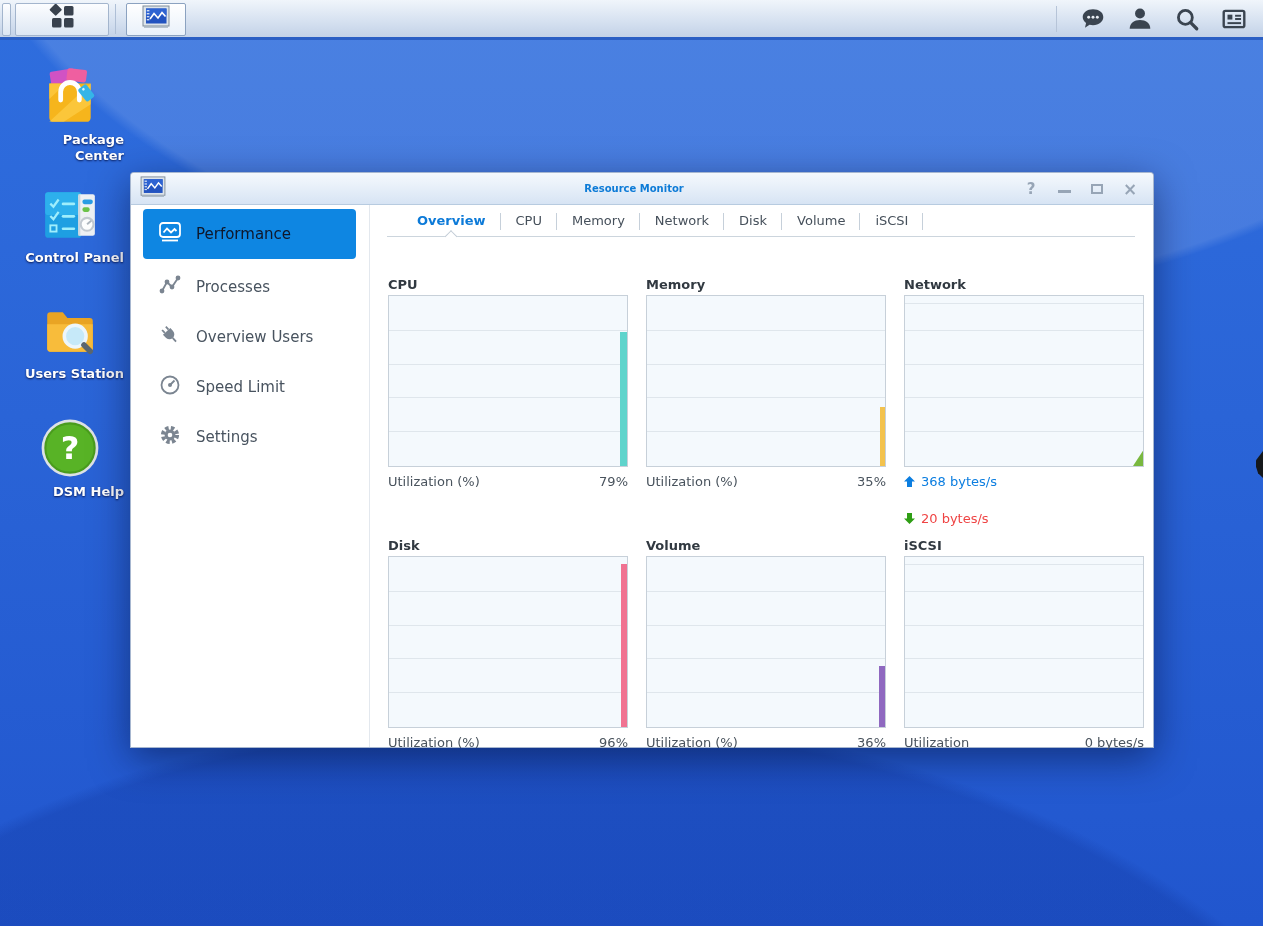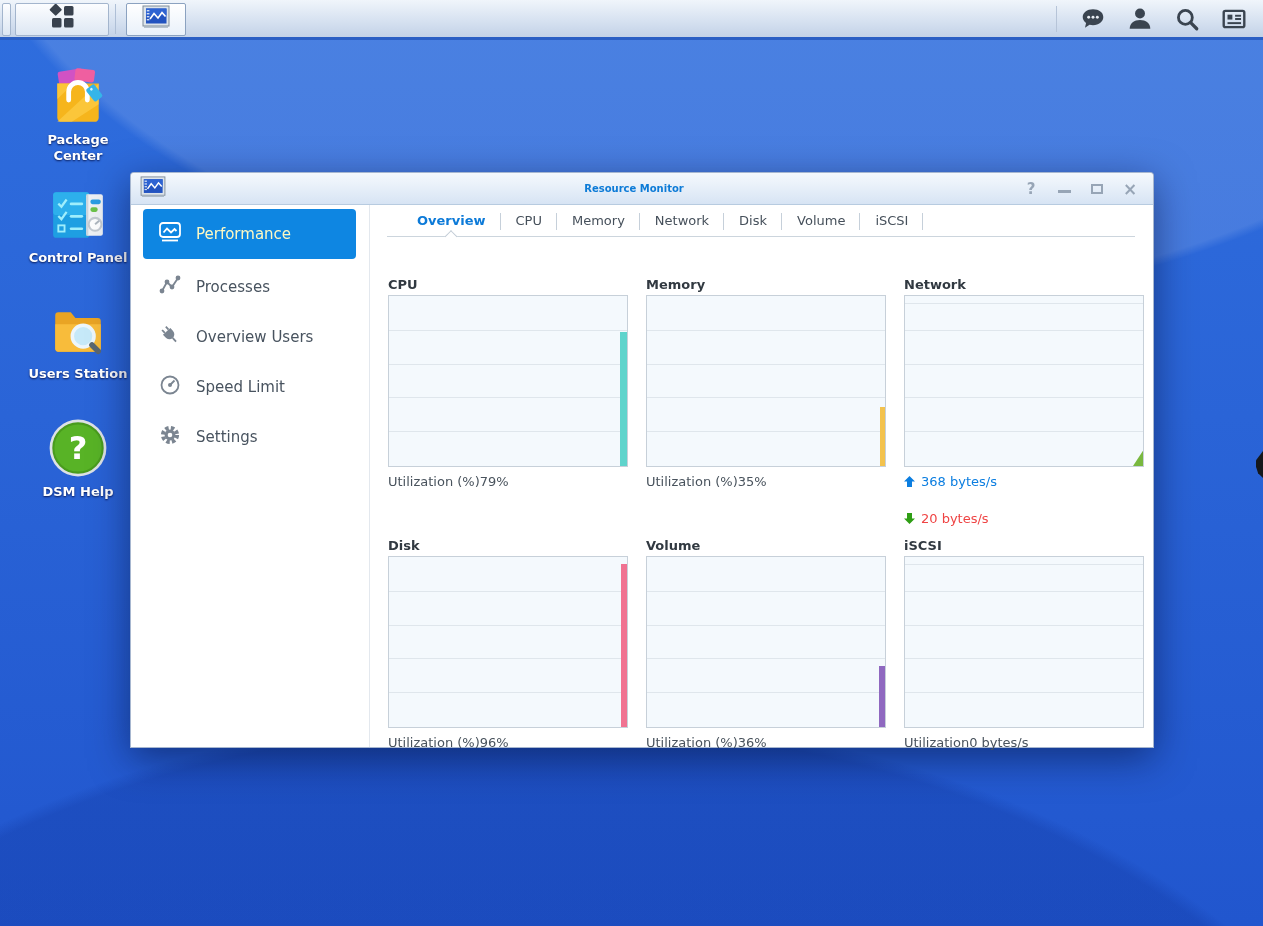--- a/index.html
+++ b/index.html
@@ -19,21 +19,21 @@
     border:1px solid #a3b5cd; border-radius:2px; display:flex; align-items:center; justify-content:center; }
   .tb-show-desktop { width:9px; margin-left:2px; }
   .tb-main-menu { width:94px; margin-left:4px; }
   .tb-app { width:60px; margin-left:10px; background:linear-gradient(#ffffff,#e9f1fa); border-color:#8ba2c0; }
   .tb-sep { width:1px; height:30px; background:#aebfd6; margin-left:6px; }
   .tb-right { margin-left:auto; display:flex; align-items:center; gap:21px; margin-right:16px; }
   .tb-right .tb-sep-r { width:1px; height:26px; background:#b6c4d8; margin-right:2px; }
   .tb-icon { width:26px; height:26px; display:flex; align-items:center; justify-content:center; }
 
   
-  .dicon { position:absolute; left:24px; width:108px; text-align:center; cursor:default; }
+  .dicon { position:absolute; left:16px; width:108px; text-align:right; cursor:default; }
   .dicon svg { display:block; margin:0 auto; }
   .dicon .dlabel { margin-top:6px; color:#fff; font-size:13px; line-height:16px; font-weight:bold;
     text-shadow:0 1px 2px rgba(0,10,60,.85); }
 
   
   .window { position:absolute; left:130px; top:172px; width:1024px; height:576px;
     background:#fff; border-radius:4px 4px 0 0; border:1px solid rgba(60,95,150,.45);
     box-shadow:0 10px 38px rgba(0,10,45,.5); }
   .titlebar { height:32px; background:linear-gradient(#f5f9fd,#d7e4f4);
     border-bottom:1px solid #b7cbe0; border-radius:4px 4px 0 0;
@@ -51,21 +51,21 @@
 
   .window-body { display:flex; height:542px; }
 
   
   .sidebar { width:239px; border-right:1px solid #e3e8ee; padding-top:4px; flex-shrink:0; }
   .side-item { height:44px; margin:0 13px 6px 12px; display:flex; align-items:center;
     padding-left:15px; gap:14px; border-radius:4px; color:#48535f; font-size:15px; cursor:pointer; }
   .side-item svg { flex-shrink:0; }
   .side-item .st { stroke:#7b8591; fill:none; stroke-width:1.8; }
   .side-item .sf { fill:#7b8591; }
-  .side-item.active { background:#0e86e2; color:#fef9c3; height:50px; margin-bottom:6px; }
+  .side-item.active { background:#0e86e2; color:#0f172a; height:50px; margin-bottom:6px; }
   .side-item.active .st { stroke:#fff; }
 
   
   .content { position:relative; flex:1; }
   .tabs-wrap { display:flex; margin:2px 18px 0 17px; border-bottom:1px solid #ccd5dd; padding-left:15px; }
   .tab { position:relative; line-height:28px; height:29px; padding:0 15px; font-size:13px;
     color:#46505b; cursor:pointer; }
   .tab::after { content:''; position:absolute; right:0; top:6px; height:17px; width:1px; background:#c6d0da; }
   .tab.active { color:#0c7ad8; font-weight:bold; }
   .tab.active .notch { position:absolute; left:50%; bottom:-5px; width:9px; height:9px; background:#fff;
@@ -78,21 +78,21 @@
   .chart { position:relative; height:172px; border:1px solid #c7d0d9; background-color:#f4f9fd;
     background-image:
       linear-gradient(#dfe6ec,#dfe6ec), linear-gradient(#dfe6ec,#dfe6ec),
       linear-gradient(#dfe6ec,#dfe6ec), linear-gradient(#dfe6ec,#dfe6ec);
     background-repeat:no-repeat;
     background-size:100% 1px;
     background-position:0 20%, 0 40%, 0 60%, 0 80%; }
   .chart.scaled::before { content:''; position:absolute; top:7px; left:0; right:0; height:1px; background:#dfe6ec; }
   .bar { position:absolute; right:0; bottom:0; width:6px; }
   .bar.spike { width:10px; clip-path:polygon(100% 0, 100% 100%, 0 100%); }
-  .panel-footer { margin-top:7px; font-size:13px; color:#49535d; display:flex; justify-content:flex-start; }
+  .panel-footer { margin-top:7px; font-size:13px; color:#49535d; display:flex; justify-content:space-between; }
   .panel-footer.net { justify-content:center; gap:22px;flex-direction:column; }
   .net-stat { display:flex; align-items:center; gap:6px; }
 
   
   .edge-cursor { position:absolute; right:0; top:451px; width:7px; height:27px; background:#15181c;
     clip-path:polygon(100% 0, 100% 100%, 30% 82%, 0 58%, 0 34%); }
 </style>
 </head>
 <body>
 

